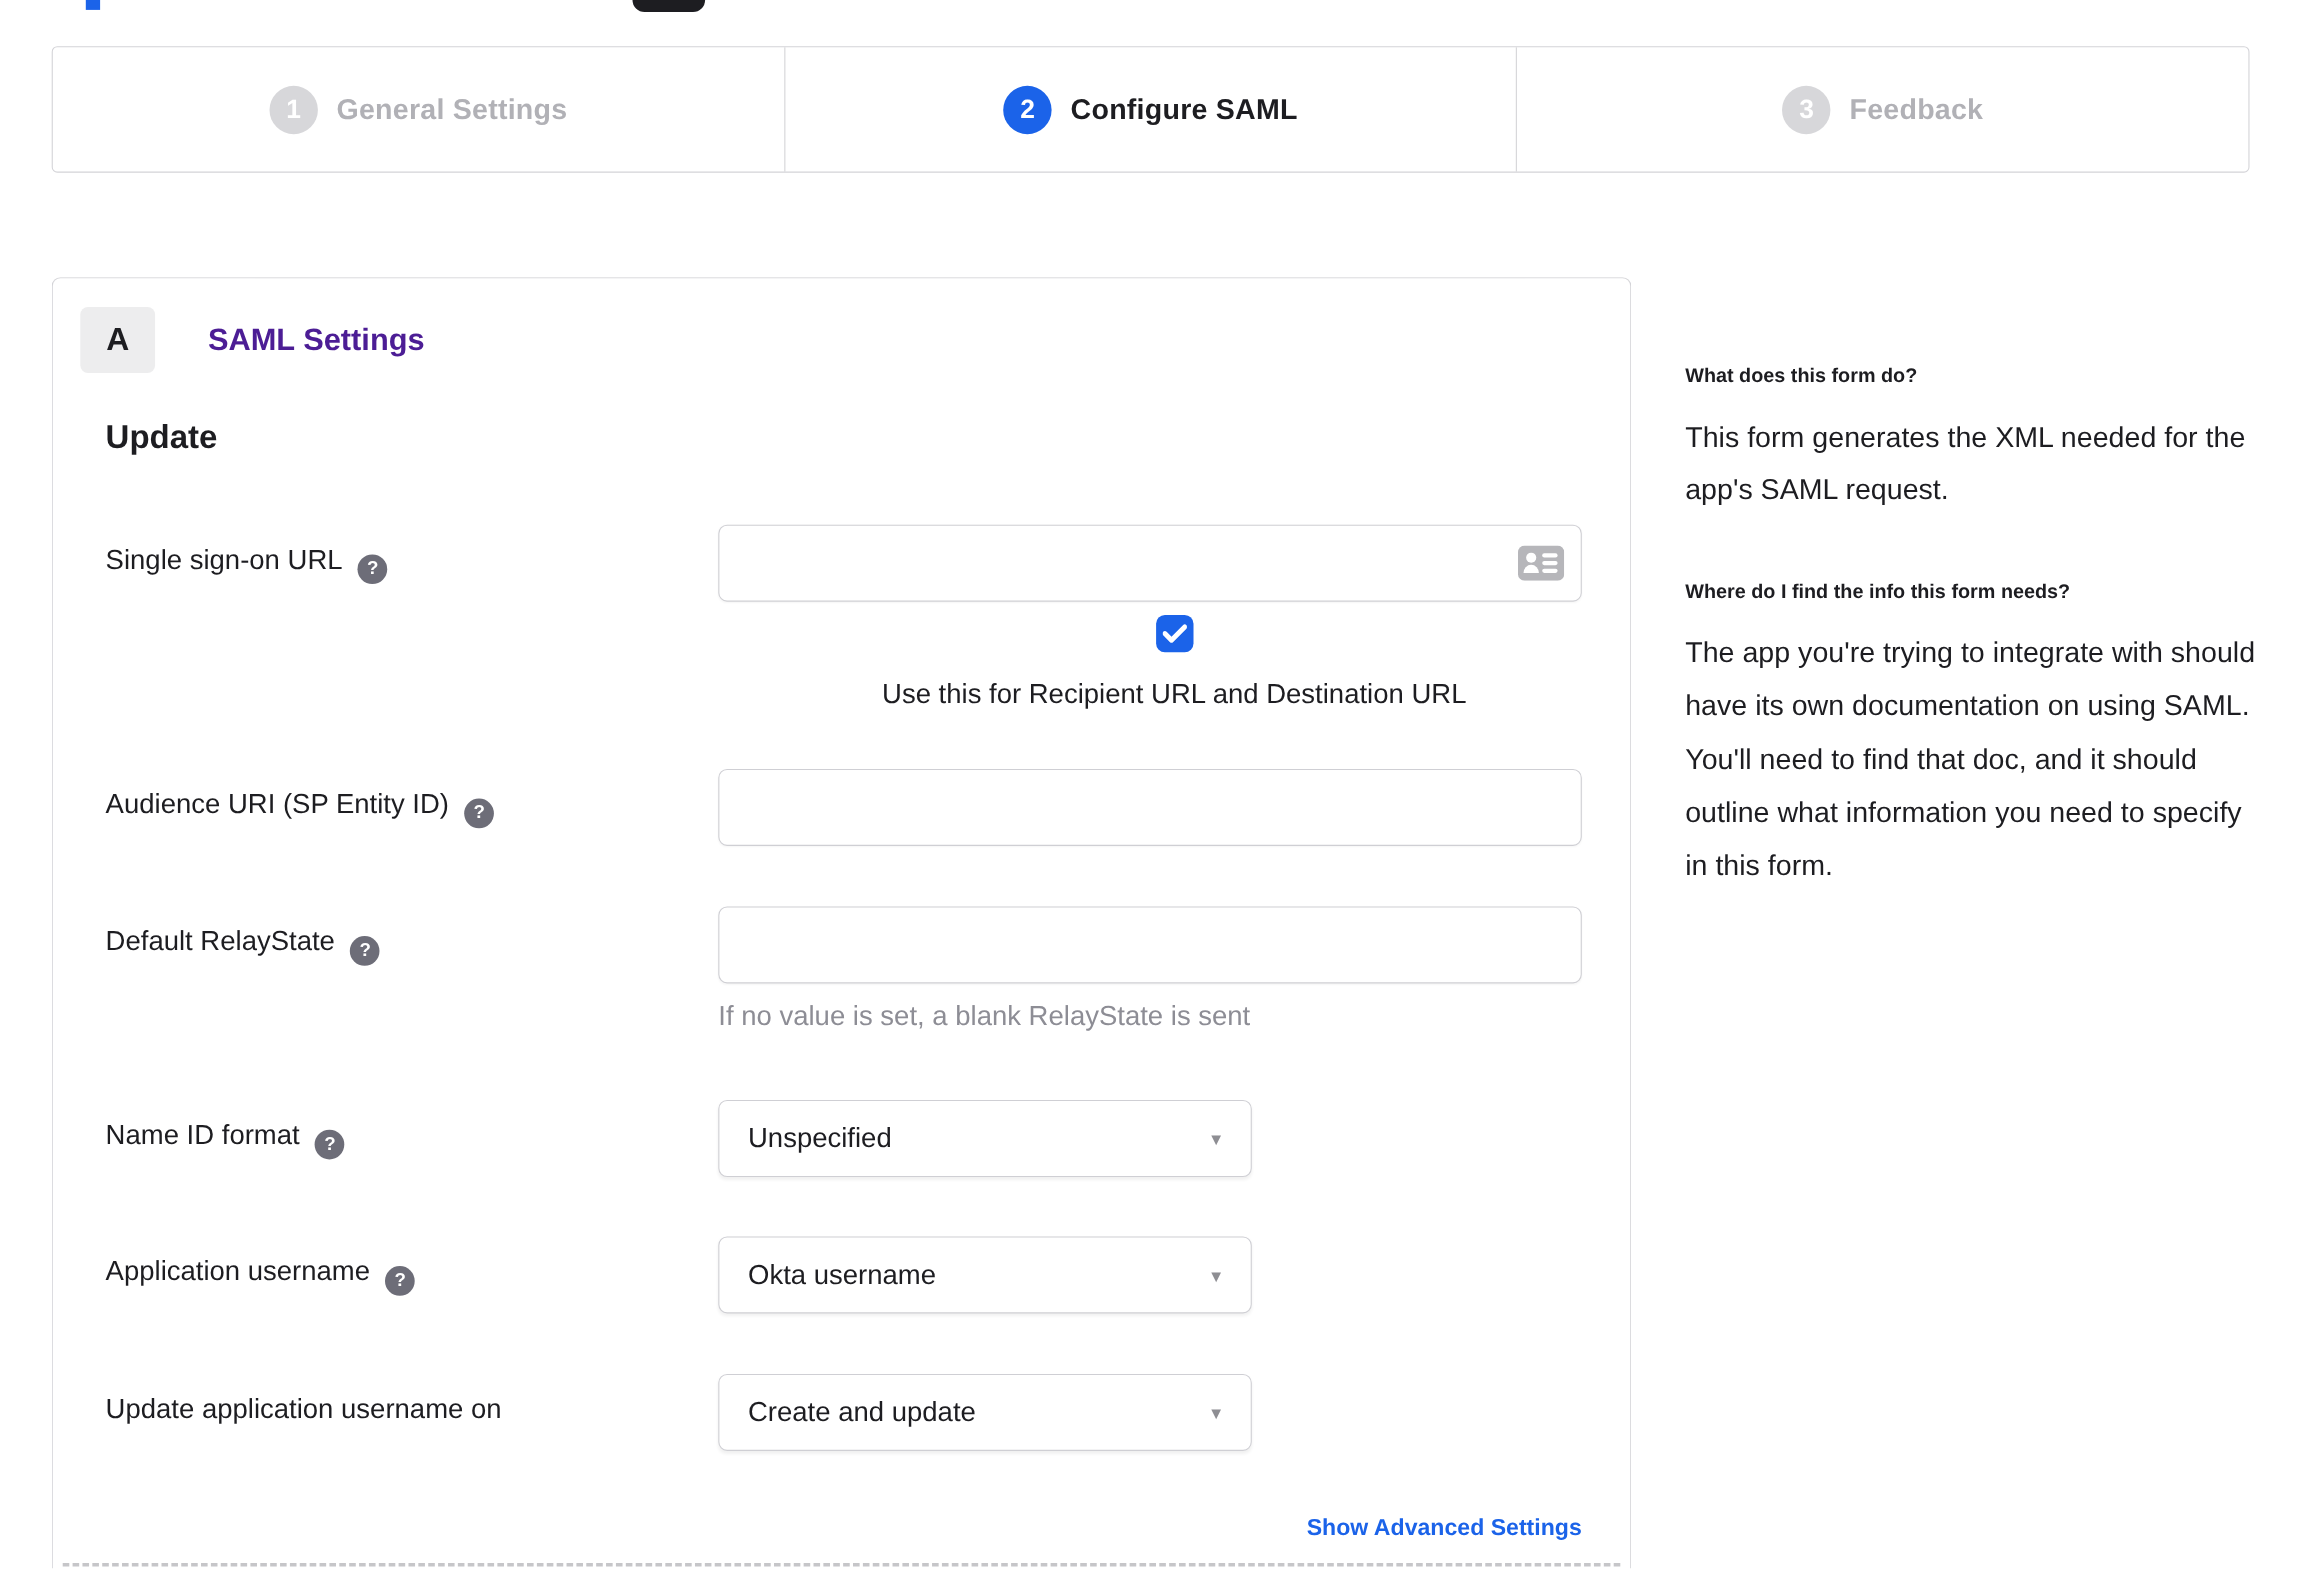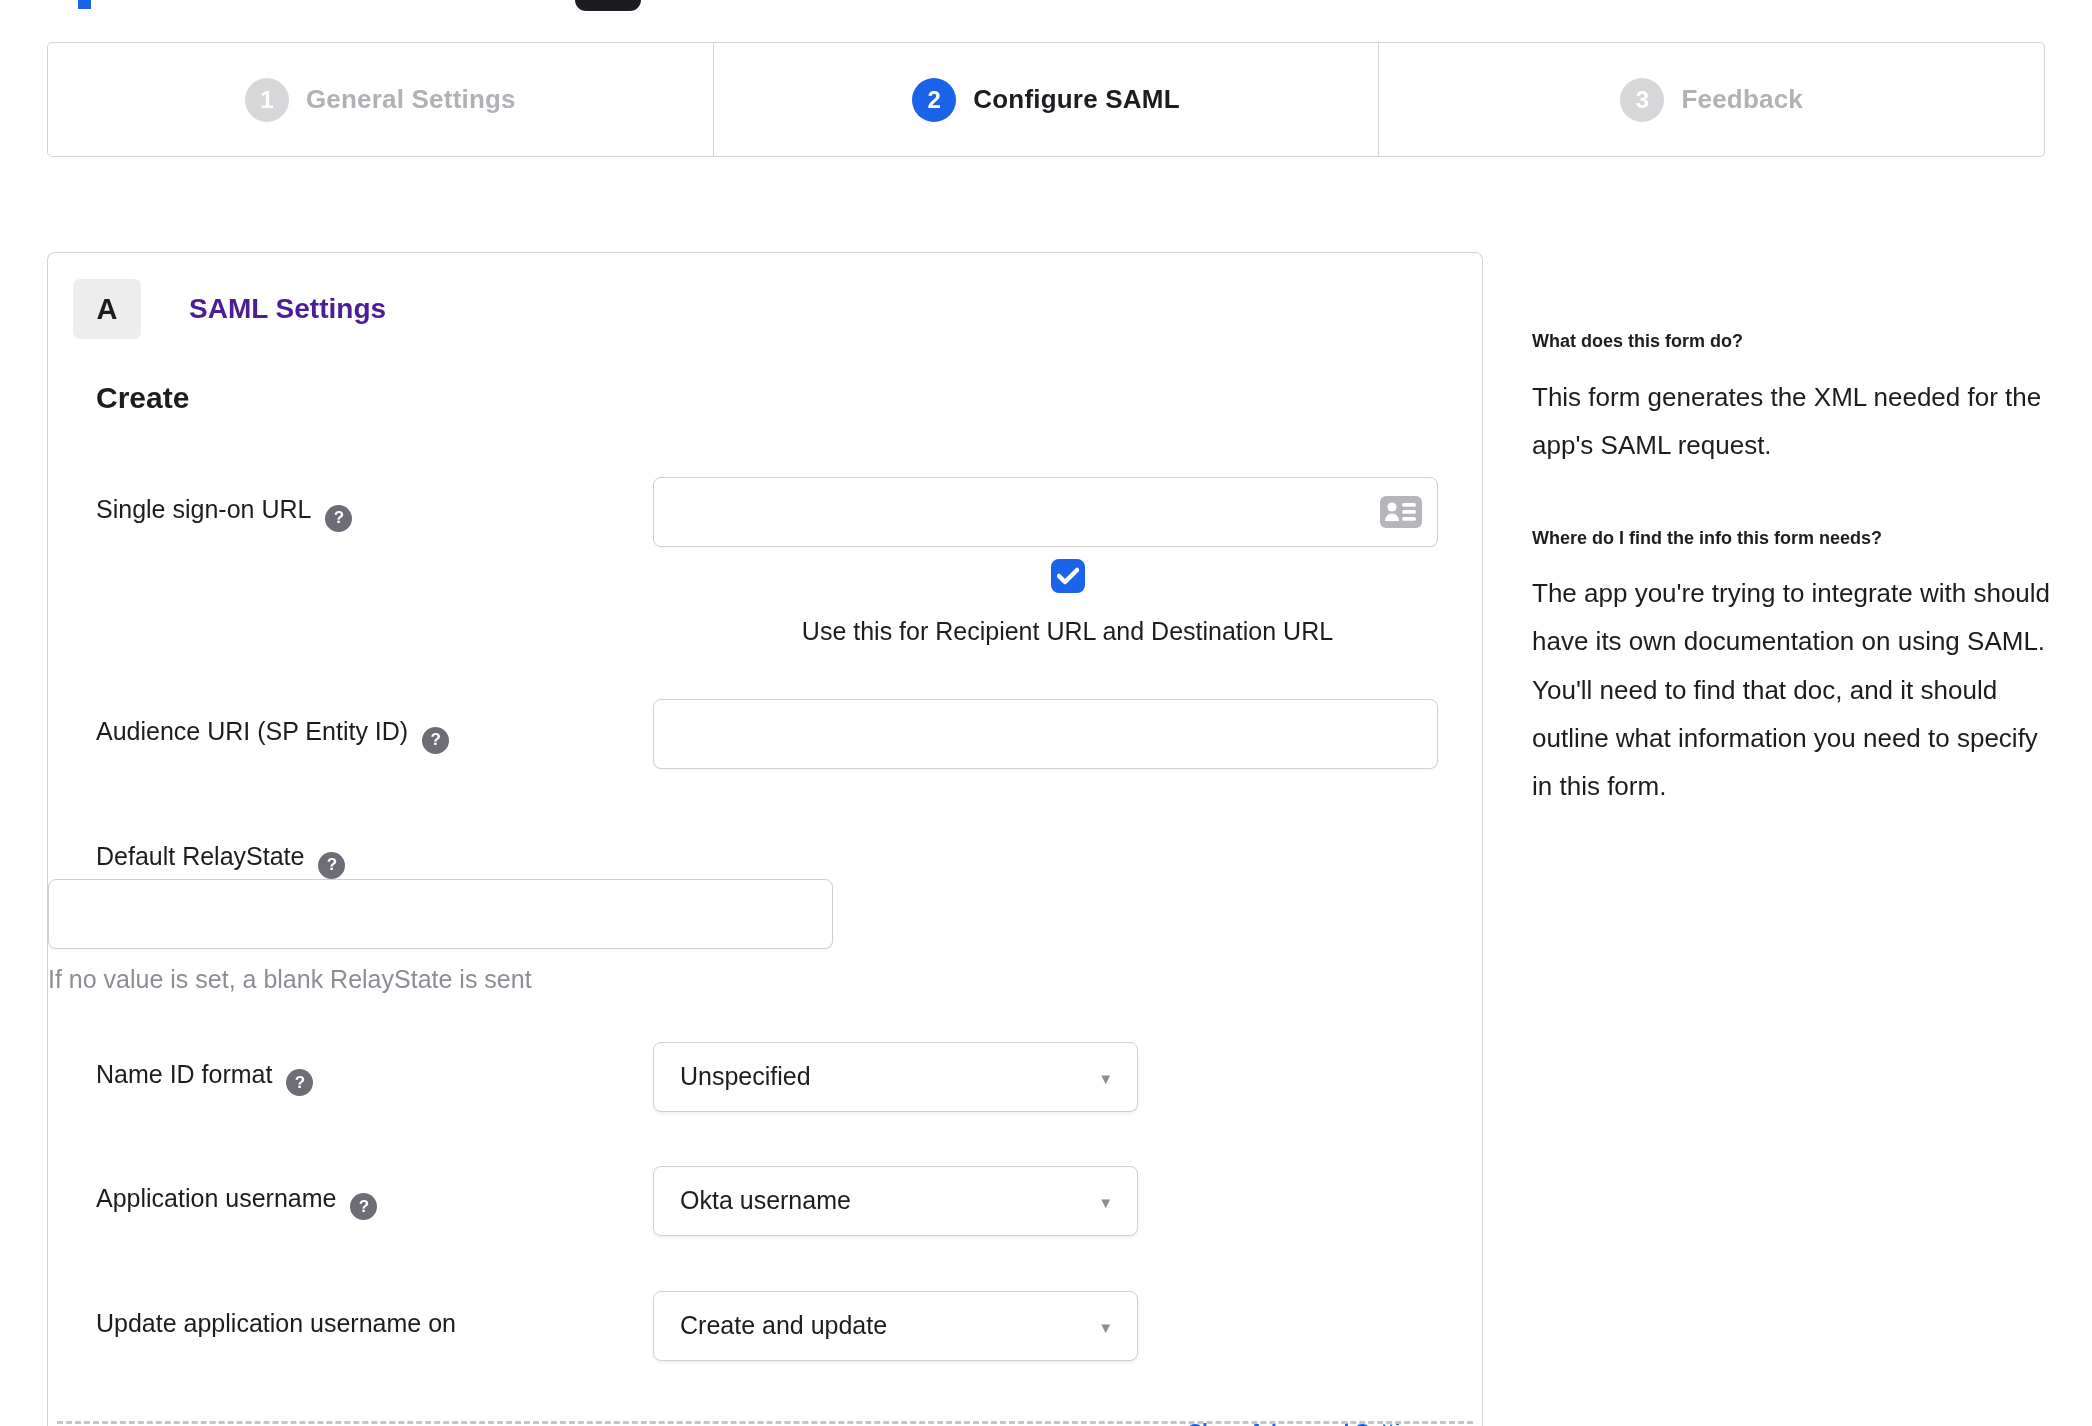--- a/index.html
+++ b/index.html
@@ -97,21 +97,21 @@
     background:#fff; display:flex; align-items:center; padding:0 60px 0 26px;
     font-size:25px; color:#1d1d21; cursor:pointer;
     box-shadow:0 2px 3px rgba(0,0,0,0.06);
   }
   .select .caret {
     position:absolute; right:24px; top:27px; font-size:15px; color:#8e8e93;
   }
 
   .mb-row1 { margin-bottom:53px; }
   .mb-row2 { margin-bottom:55px; }
-  .mb-row3 { margin-bottom:48px;flex-direction:column; }
+  .mb-row3 { margin-bottom:61px; }
   .mb-row4 { margin-bottom:54px; }
   .mb-row5 { margin-bottom:55px; }
   .mb-row6 { margin-bottom:58px; }
 
   .advanced-row { display:flex; }
   .advanced-spacer { width:605px; flex:0 0 auto; }
   .advanced-link {
     width:785px; text-align:right; font-size:21px; font-weight:bold;
     color:#1b63e9; text-decoration:none; cursor:pointer; display:inline-block;
   }
@@ -144,21 +144,21 @@
     </div>
   </div>
 
   <div class="panel">
 
     <div class="section-head">
       <div class="section-badge">A</div>
       <div class="section-title">SAML Settings</div>
     </div>
 
-    <div class="group-heading">Create</div>
+    <div class="group-heading">Update</div>
 
     <div class="form">
 
       <div class="row mb-row1">
         <div class="row-label">
           <span>Single sign-on URL</span><span class="help-icon">?</span>
         </div>
         <div class="field-col">
           <div class="input-wrap">
             <input class="text-input" type="text" value="" style="">

